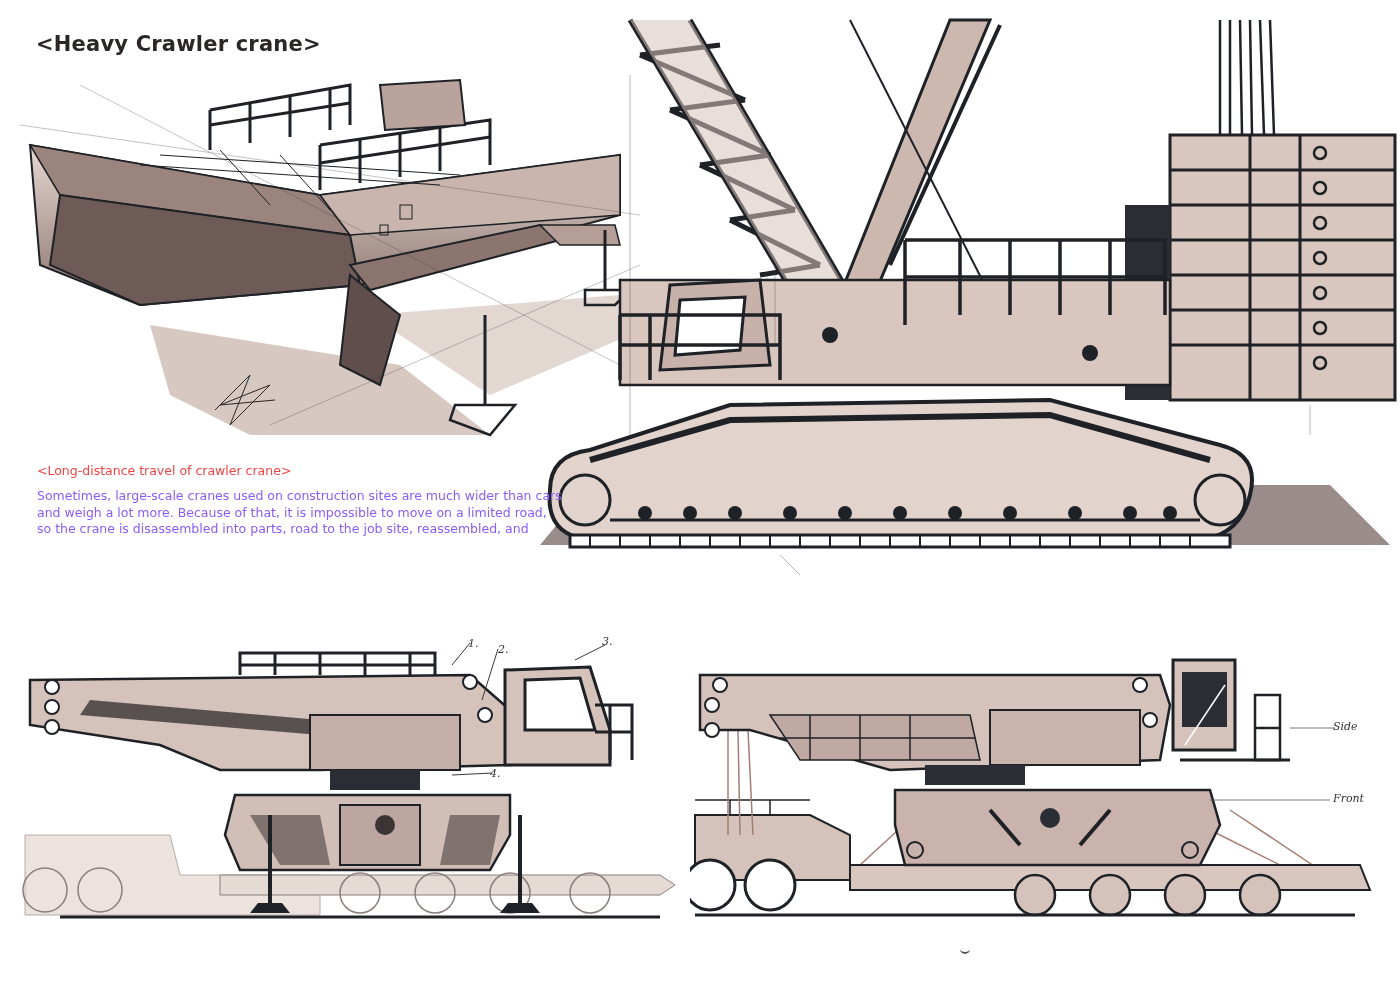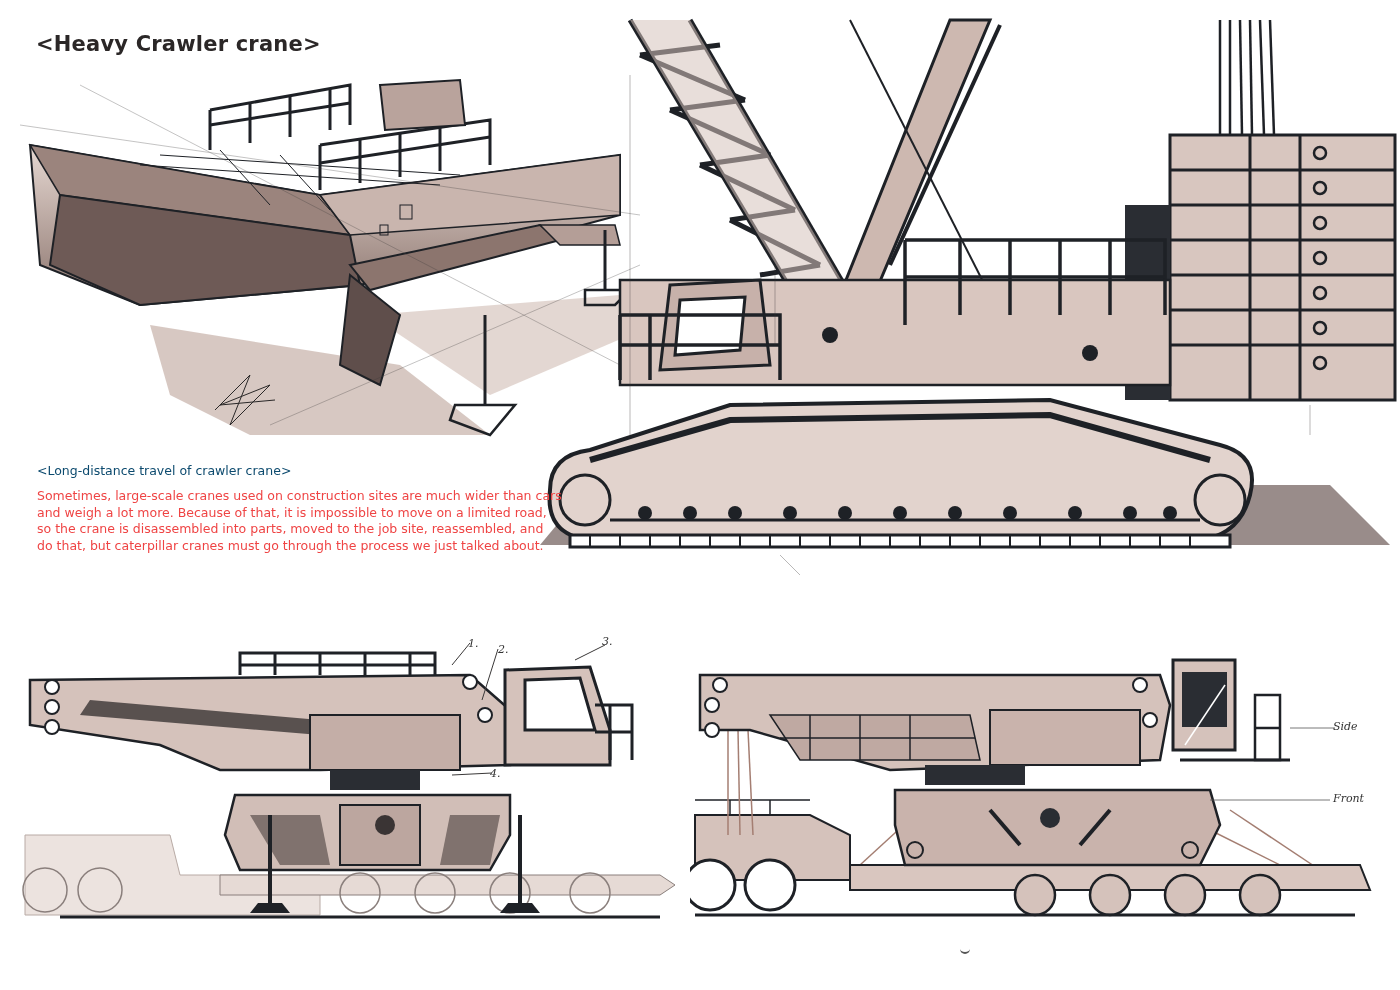--- a/index.html
+++ b/index.html
@@ -1,20 +1,20 @@
 <!DOCTYPE html>
 <html><head>
 <meta charset="utf-8">
 <style>
   html,body{margin:0;padding:0;background:#ffffff;}
   body{width:1400px;height:990px;position:relative;overflow:hidden;font-family:"DejaVu Sans","Liberation Sans",sans-serif;color:#2a2626;}
   .abs{position:absolute;}
   #title{left:36px;top:32px;font-size:21px;font-weight:700;letter-spacing:0.2px;color:#2b2727;}
-  #subtitle{left:37px;top:463px;font-size:12.5px;color:#0c4a6e;}
-  #body-text{left:37px;top:488px;width:480px;font-size:12.5px;line-height:16.6px;color:#ef4444;}
+  #subtitle{left:37px;top:463px;font-size:12.5px;color:#ef4444;}
+  #body-text{left:37px;top:488px;width:480px;font-size:12.5px;line-height:16.6px;color:#8b5cf6;}
   #body-text span{display:block;white-space:nowrap;}
   .sketch{position:absolute;}
   .lbl{position:absolute;font-family:"DejaVu Serif",serif;font-style:italic;font-size:11px;color:#333;}
   svg{display:block;}
 </style>
 </head>
 <body>
 
 <div id="title" class="abs">&lt;Heavy Crawler crane&gt;</div>
 
@@ -216,22 +216,21 @@
     <line x1="250" y1="540" x2="325" y2="615"></line>
   </g>
   <path d="M318 606 L326 616 L314 612" fill="none" stroke="#3a3838" stroke-width="1"></path>
 </svg>
 </div>
 
 <div id="subtitle" class="abs">&lt;Long-distance travel of crawler crane&gt;</div>
 <div id="body-text" class="abs">
   <span>Sometimes, large-scale cranes used on construction sites are much wider than cars</span>
   <span>and weigh a lot more. Because of that, it is impossible to move on a limited road,</span>
-  <span>so the crane is disassembled into parts, moved to the job site, reassembled, and</span>
-  <span>do that, but caterpillar cranes must go through the process we just talked about.</span>
+  <span>so the crane is disassembled into parts, road to the job site, reassembled, and</span>
 </div>
 
 <div class="sketch" style="left:20px;top:635px;">
 <svg width="660" height="290" viewBox="0 0 660 290">
 
   <path d="M5 200 L150 200 L160 240 L300 240 L300 280 L5 280 Z" fill="#ece3df" stroke="#b8aaa5" stroke-width="1"></path>
   <circle cx="25" cy="255" r="22" fill="none" stroke="#8a7f7c" stroke-width="1.5"></circle>
   <circle cx="80" cy="255" r="22" fill="none" stroke="#8a7f7c" stroke-width="1.5"></circle>
   <path d="M200 240 L640 240 L655 250 L640 260 L200 260 Z" fill="#e6dad5" stroke="#8a7f7c" stroke-width="1"></path>
   <g fill="none" stroke="#8a7f7c" stroke-width="1.5">

